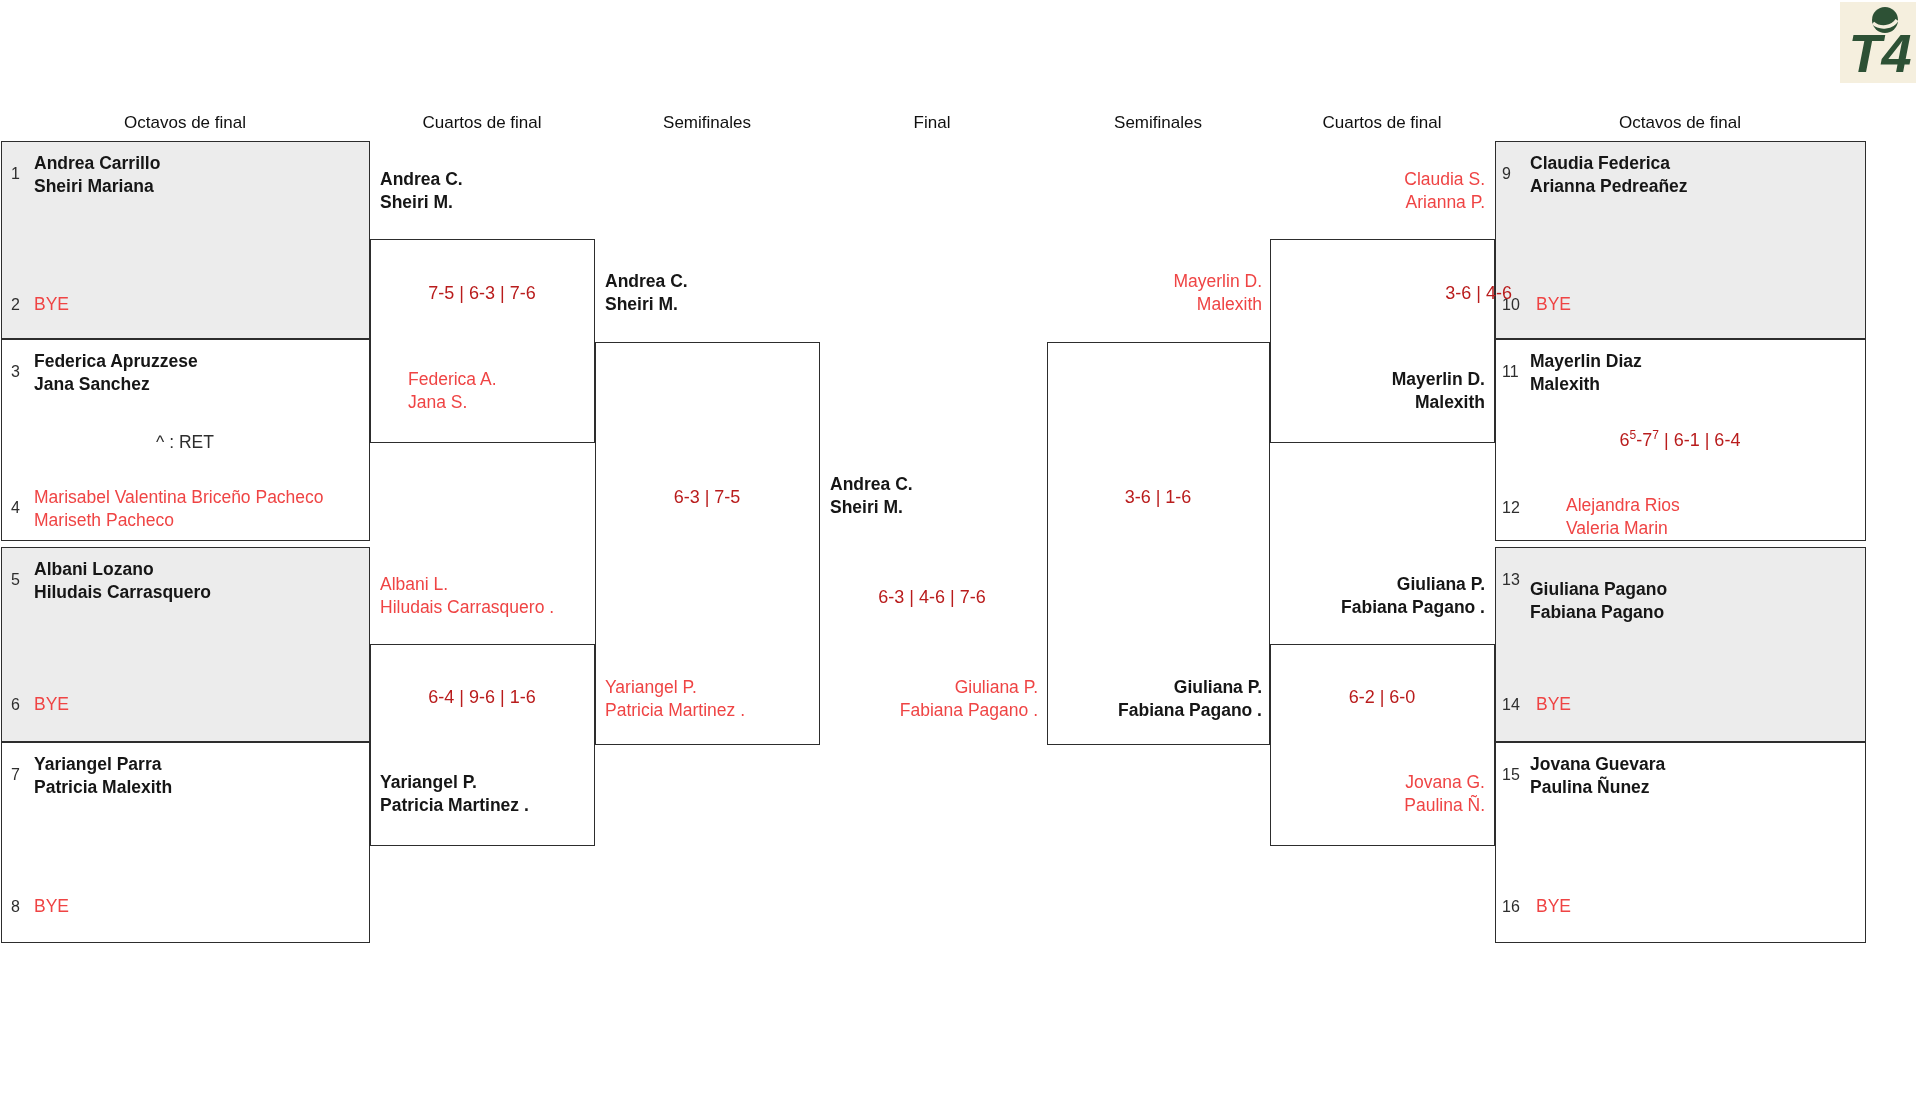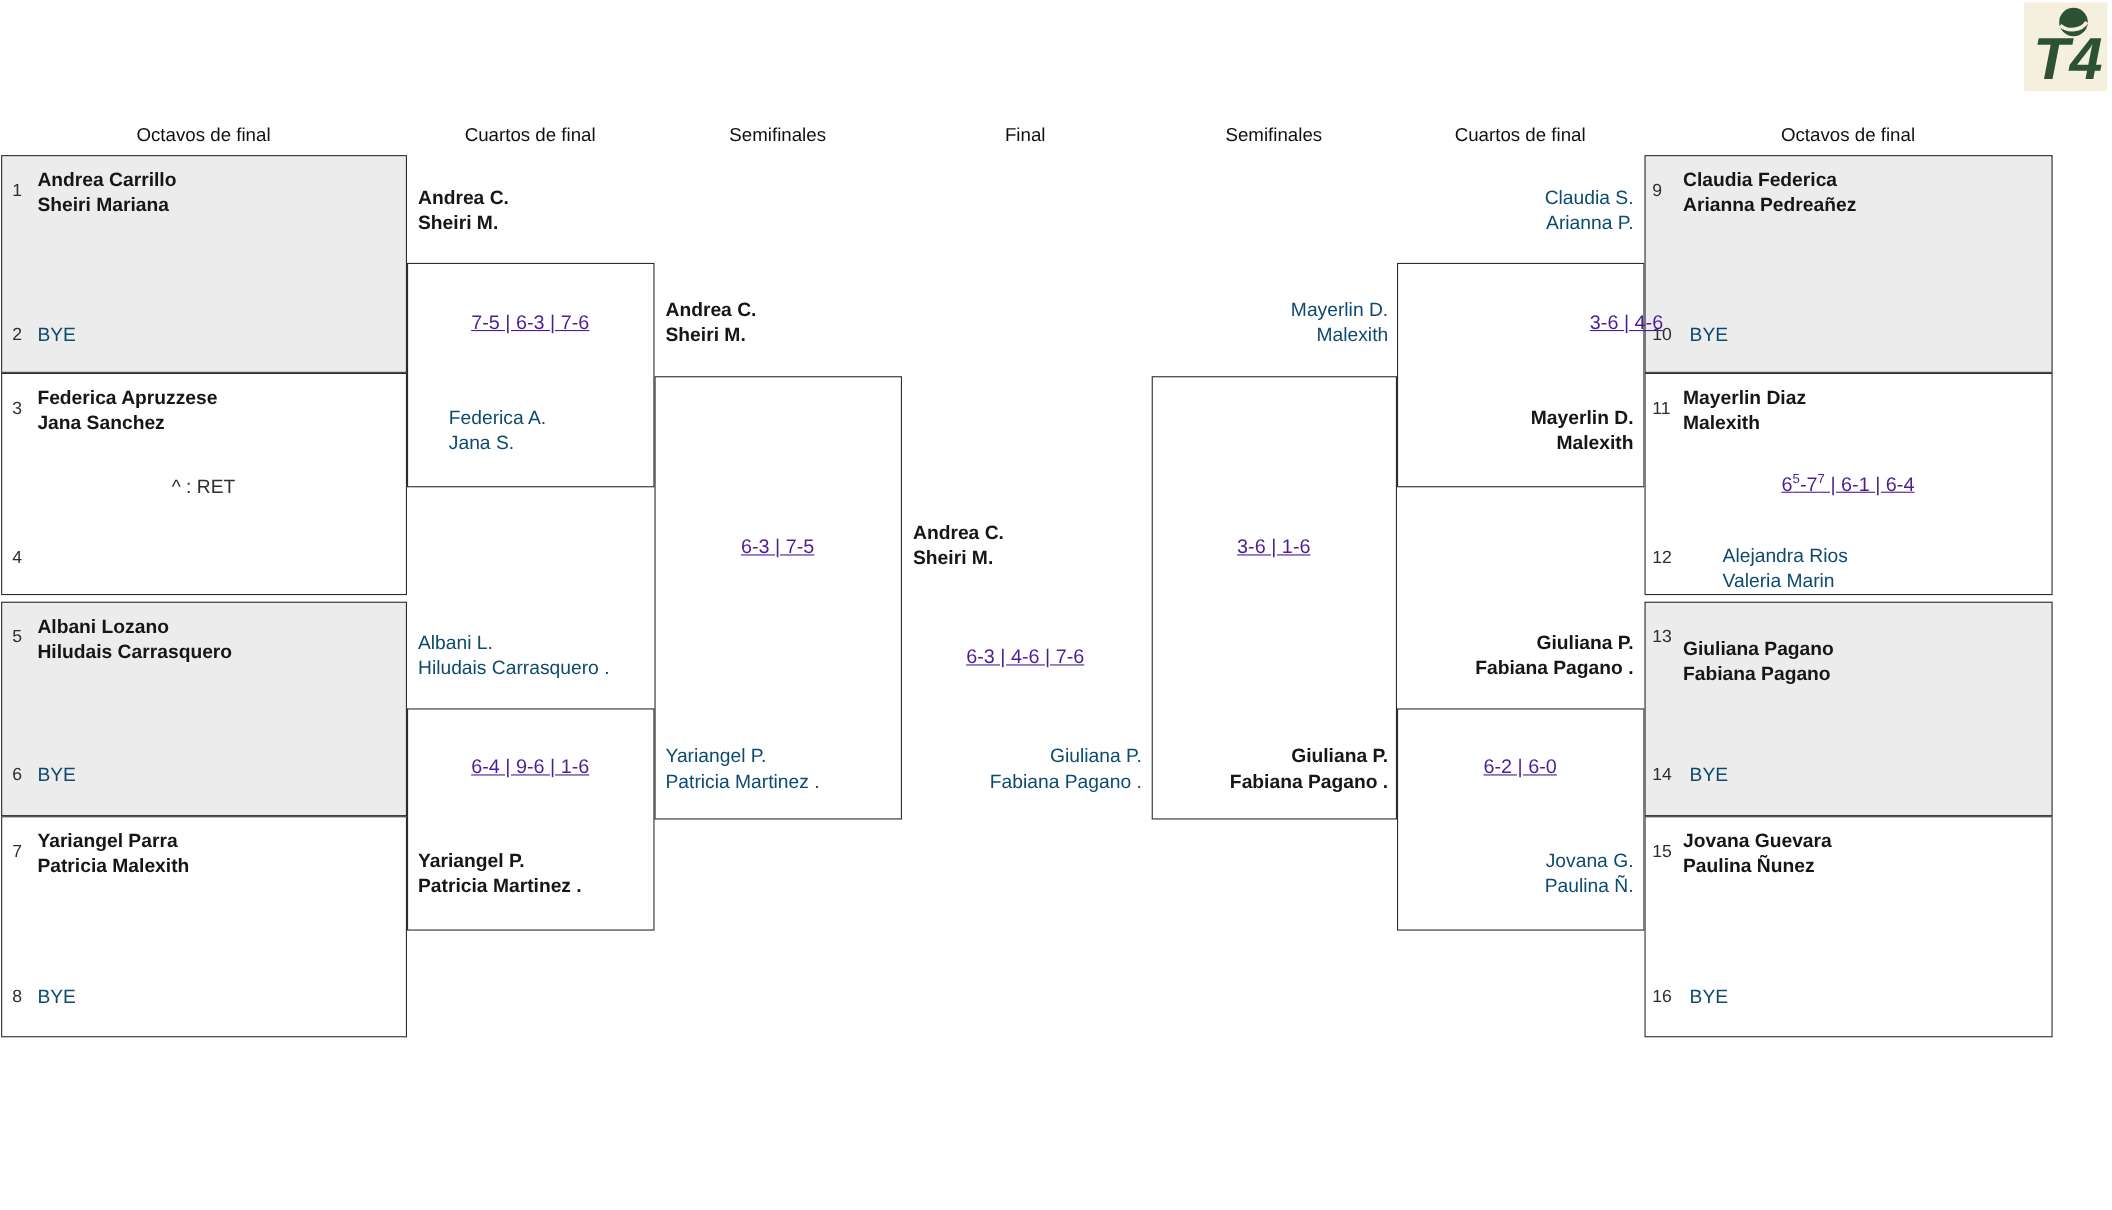--- a/index.html
+++ b/index.html
@@ -5,27 +5,27 @@
 <style>
   html,body{margin:0;padding:0;background:#ffffff;}
   #stage{position:relative;width:1920px;height:1100px;background:#ffffff;overflow:hidden;
          font-family:"Liberation Sans",sans-serif;color:#222;}
   .title{position:absolute;left:2px;top:6px;font-size:24.5px;line-height:28px;font-weight:700;color:#060606;letter-spacing:.2px;}
   .title span{display:block;white-space:nowrap;}
   .hdr{position:absolute;top:112px;width:220px;text-align:center;font-size:17px;line-height:22px;color:#101010;white-space:nowrap;}
   .box{position:absolute;border:1.5px solid #2d2d2d;box-sizing:border-box;background:#fff;}
   .box.shaded{background:#ececec;}
   .box.open{background:transparent;}
-  .team{position:absolute;font-size:17.5px;line-height:23px;color:#0c4a6e;white-space:nowrap;}
+  .team{position:absolute;font-size:17.5px;line-height:23px;color:#ef4444;white-space:nowrap;}
   .team span{display:block;}
   .team.bold{font-weight:700;color:#161616;}
   .team.right{text-align:right;}
   .seed{position:absolute;font-size:16px;line-height:20px;color:#2e2e2e;white-space:nowrap;}
   .seed.ra{text-align:right;}
-  .score{position:absolute;width:260px;text-align:center;font-size:18px;line-height:24px;color:#4c1d95;white-space:nowrap;text-decoration:underline;}
+  .score{position:absolute;width:260px;text-align:center;font-size:18px;line-height:24px;color:#b91c1c;white-space:nowrap;}
   .note{position:absolute;width:260px;text-align:center;font-size:17.5px;line-height:24px;color:#2e2e2e;white-space:nowrap;}
   .score sup{font-size:12px;line-height:0;}
   .logo{position:absolute;left:1840px;top:2px;width:76px;height:81px;}
 </style>
 </head>
 <body>
 
 <div id="stage">
 
 
@@ -69,20 +69,24 @@
     <span>BYE</span>
   </div>
 
   <div class="seed ra" style="left:0;top:362px;width:20px;">3</div>
   <div class="team bold" style="left:34px;top:350px;">
     <span>Federica Apruzzese</span>
     <span>Jana Sanchez</span>
   </div>
   <div class="note" style="left:55px;top:430px;">^ : RET</div>
   <div class="seed ra" style="left:0;top:498px;width:20px;">4</div>
+  <div class="team" style="left:34px;top:486px;">
+    <span>Marisabel Valentina Briceño Pacheco</span>
+    <span>Mariseth Pacheco</span>
+  </div>
 
   <div class="seed ra" style="left:0;top:570px;width:20px;">5</div>
   <div class="team bold" style="left:34px;top:558px;">
     <span>Albani Lozano</span>
     <span>Hiludais Carrasquero</span>
   </div>
   <div class="seed ra" style="left:0;top:695px;width:20px;">6</div>
   <div class="team" style="left:34px;top:693px;">
     <span>BYE</span>
   </div>

